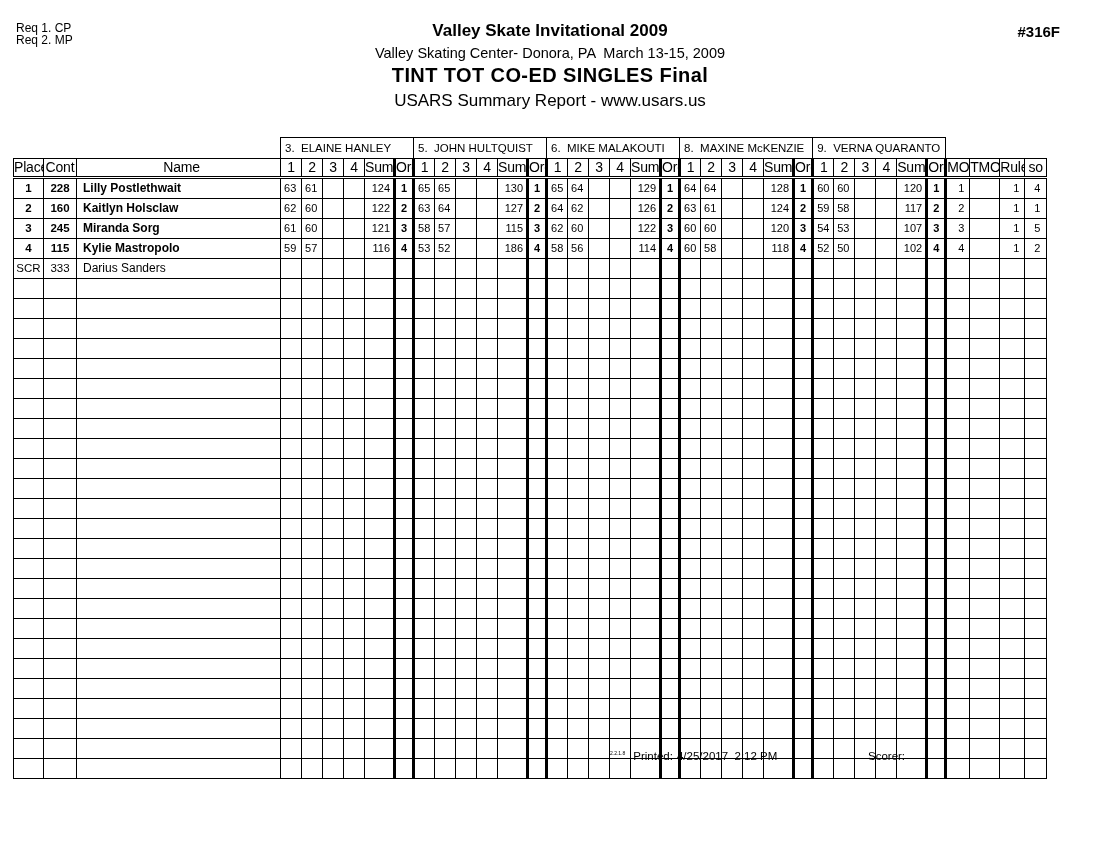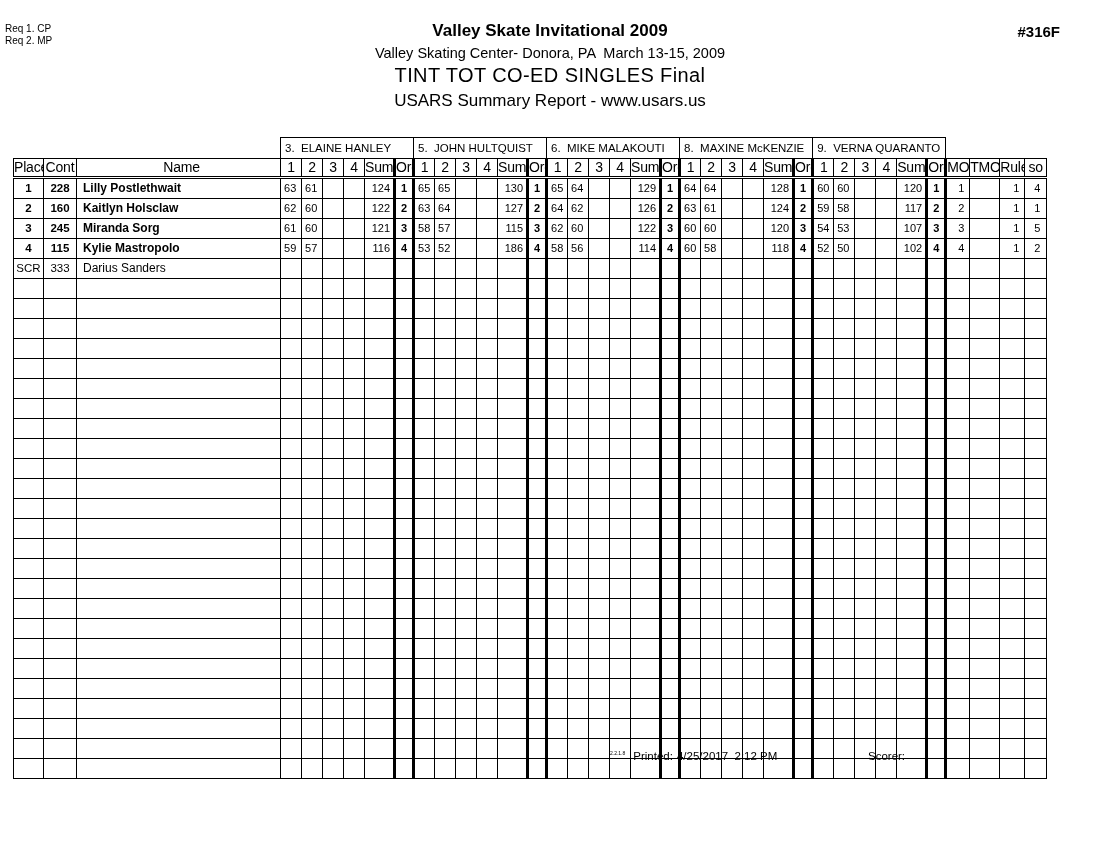--- a/index.html
+++ b/index.html
@@ -1,23 +1,23 @@
 <!DOCTYPE html>
 <html><head>
 <meta charset="utf-8">
 <style>
   html, body { margin: 0; padding: 0; width: 1100px; height: 850px; overflow: hidden; }
   body { background: #ffffff; color: #000; font-family: "Liberation Sans", sans-serif; position: relative; }
 
-  .req-block { position: absolute; left: 5px; top: 23px; font-size: 10px; line-height: 11.5px; }
+  .req-block { position: absolute; left: 16px; top: 23px; font-size: 12px; line-height: 11.5px; }
 
   .title-block { position: absolute; left: 0; top: 21px; width: 1100px; text-align: center; }
   .t1 { font-size: 17px; font-weight: bold; }
   .t2 { font-size: 14.5px; margin-top: 4px; white-space: pre; }
-  .t3 { font-size: 20px; font-weight: normal; margin-top: 3px; letter-spacing: 0.4px; }
+  .t3 { font-size: 20px; font-weight: bold; margin-top: 3px; letter-spacing: 0.4px; }
   .t4 { font-size: 17px; margin-top: 4px; }
 
   .event-number { position: absolute; top: 23px; right: 40px; font-size: 15px; font-weight: bold; }
 
   table#summary-table { border-collapse: collapse; table-layout: fixed; position: absolute; left: 13px; top: 137px; width: 1033px; }
   #summary-table td { border: 1px solid #000; padding: 0; font-size: 11px; height: 19px; line-height: 19px; vertical-align: middle; overflow: hidden; white-space: nowrap; }
 
   #summary-table tr.judge-row td { height: 20px; line-height: 20px; }
   #summary-table td.spacer { border: none; }
   #summary-table td.judge-name { font-size: 11.5px; text-align: left; padding-left: 4px; white-space: pre; }

